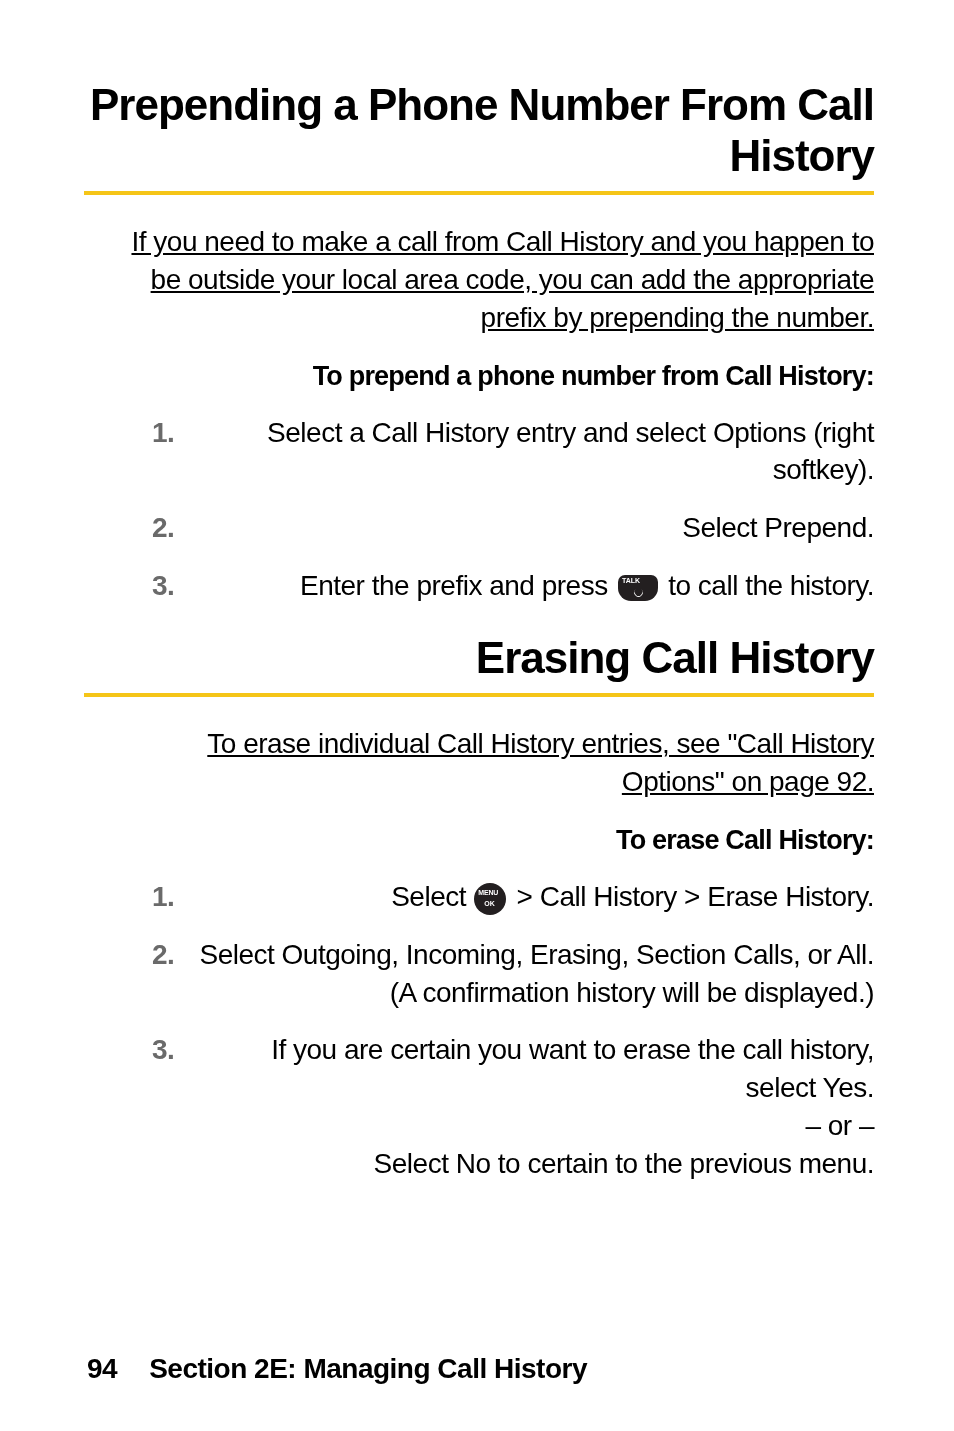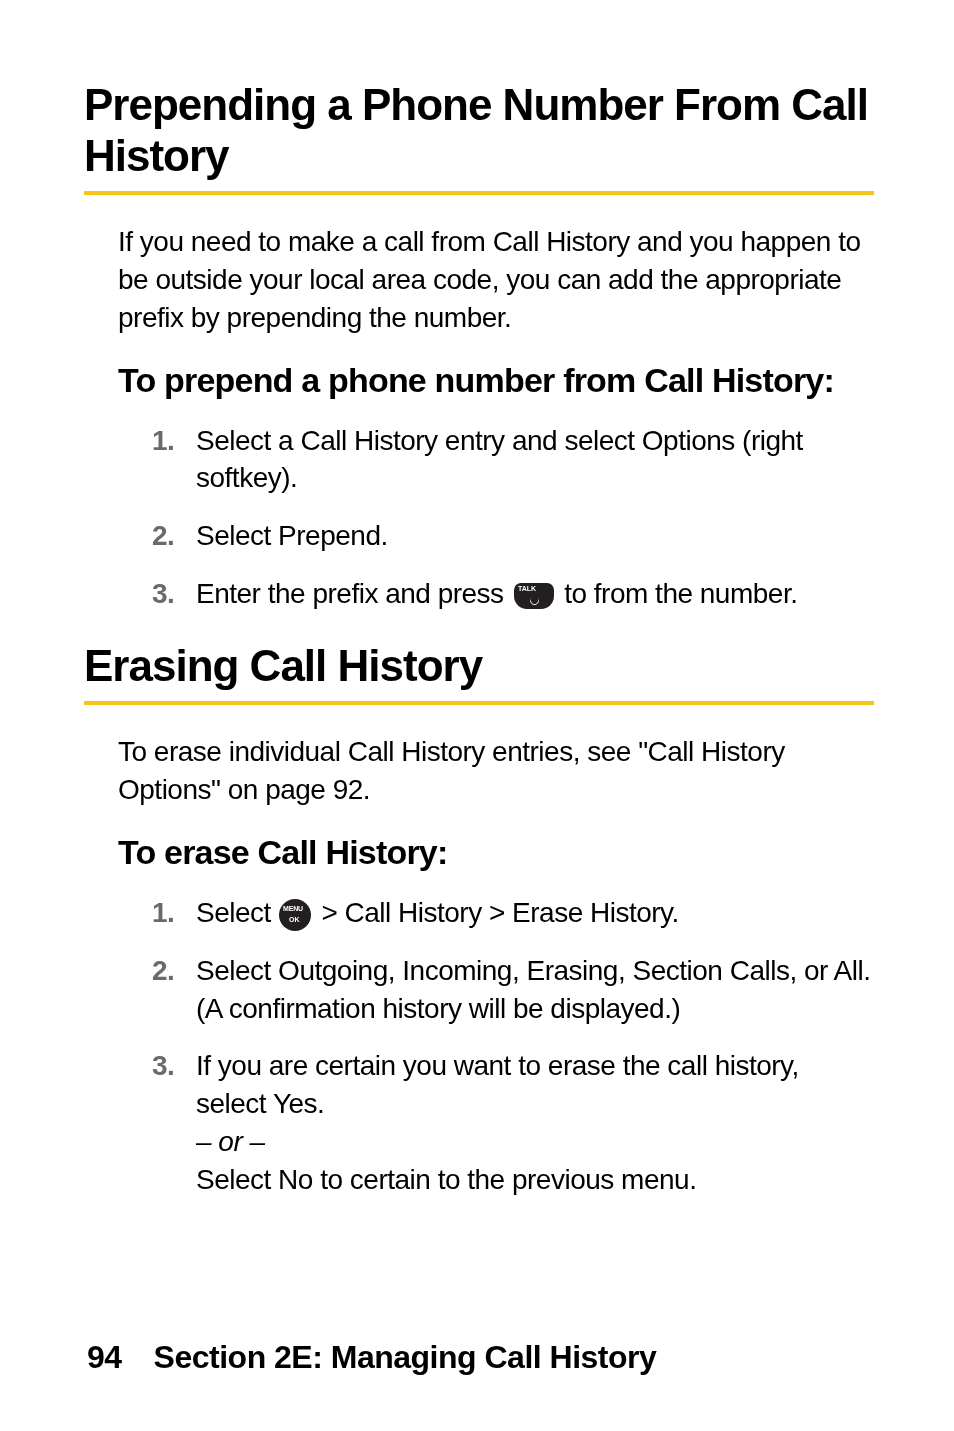--- a/index.html
+++ b/index.html
@@ -1,18 +1,19 @@
 <!DOCTYPE html>
 <html><head>
   <meta charset="utf-8">
   <style>
     * {
       margin: 0;
       padding: 0;
       box-sizing: border-box;
+      text-align: right;
     }
     body {
       width: 954px;
       height: 1431px;
       background: #ffffff;
       font-family: -apple-system, BlinkMacSystemFont, "Segoe UI", Arial, sans-serif;
       color: #000000;
       padding: 80px 80px 60px 80px;
       position: relative;
       letter-spacing: -0.5px;
@@ -30,23 +31,24 @@
       border-bottom: 4px solid #f5c518;
       margin-bottom: 28px;
       margin-left: 4px;
     }
     .intro {
       font-size: 28px;
       line-height: 1.35;
       margin-bottom: 24px;
       padding-left: 38px;
       letter-spacing: -0.5px;
+      text-decoration: underline;
     }
     .subhead {
-      font-size: 34px;
+      font-size: 27px;
       font-weight: 700;
       margin-bottom: 22px;
       padding-left: 38px;
       letter-spacing: -0.8px;
     }
     ol {
       list-style: none;
       padding-left: 72px;
       margin-bottom: 28px;
     }
@@ -127,27 +129,26 @@
       position: absolute;
       bottom: 6px;
       left: 10px;
       font-size: 7px;
       color: #fff;
       font-weight: 700;
       letter-spacing: 0;
     }
     .or-block {
       display: block;
-      font-style: italic;
     }
     .footer {
       position: absolute;
-      bottom: 55px;
+      bottom: 46px;
       left: 87px;
-      font-size: 32px;
+      font-size: 28px;
       letter-spacing: -0.5px;
     }
     .footer .pagenum {
       font-weight: 700;
       margin-right: 32px;
     }
     .footer .section {
       font-weight: 700;
     }
     h1.second {
@@ -168,21 +169,21 @@
   <li>
     <span class="num">1.</span>
     <span>Select a Call History entry and select </span><span class="bold">Options</span><span> (right softkey).</span>
   </li>
   <li>
     <span class="num">2.</span>
     <span>Select </span><span class="bold">Prepend</span><span>.</span>
   </li>
   <li>
     <span class="num">3.</span>
-    <span>Enter the prefix and press </span><span class="icon-key talk"></span><span> to from the number.</span>
+    <span>Enter the prefix and press </span><span class="icon-key talk"></span><span> to call the history.</span>
   </li>
 </ol>
 
 <h1 class="second">Erasing Call History</h1>
 <hr class="hr-yellow">
 
 <p class="intro">To erase individual Call History entries, see "Call History Options" on page 92.</p>
 
 <p class="subhead">To erase Call History:</p>
 

